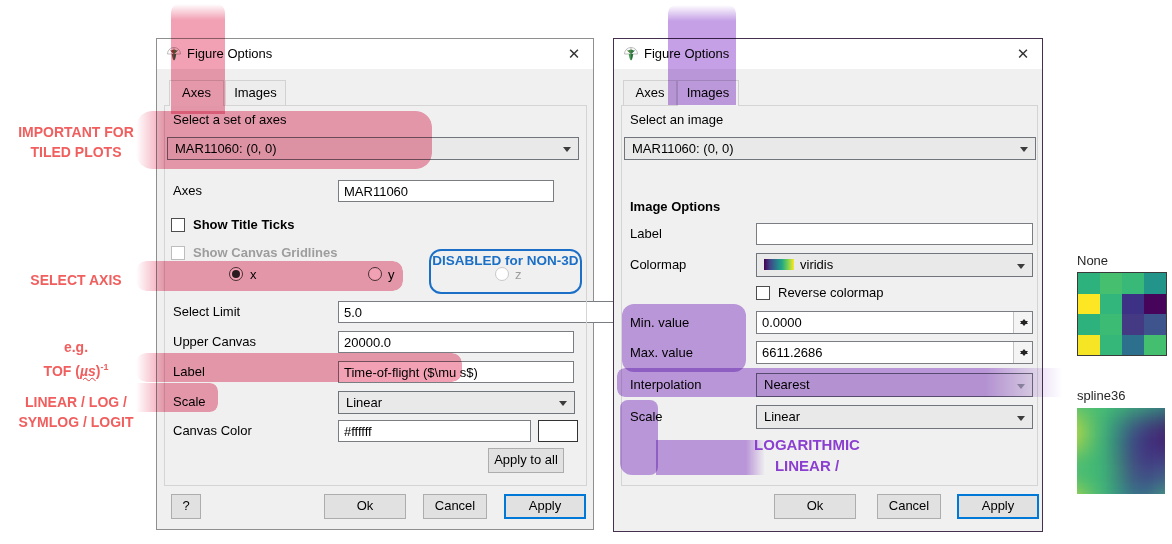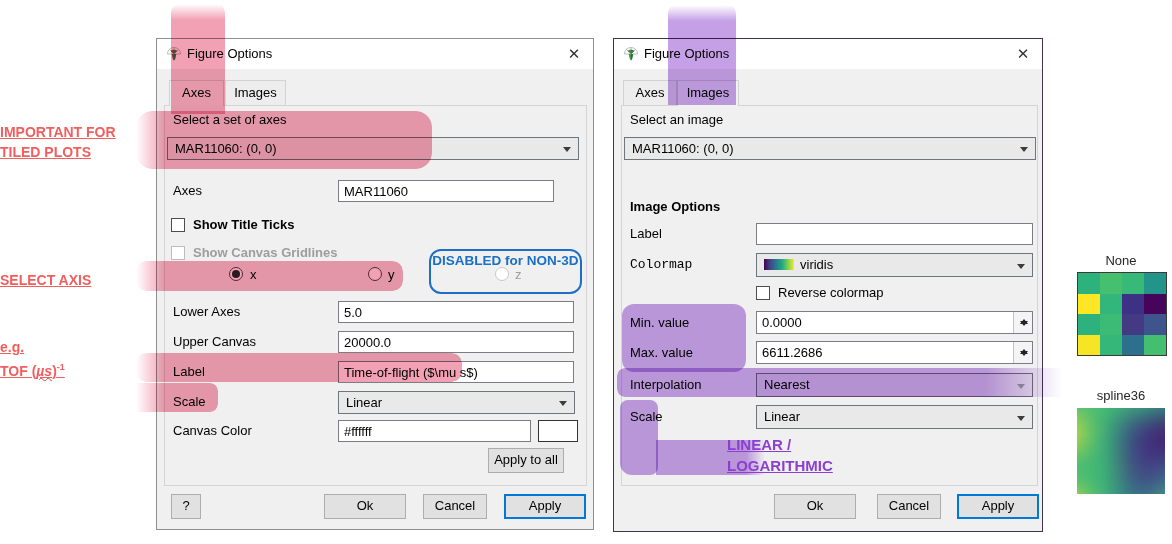--- a/index.html
+++ b/index.html
@@ -53,52 +53,56 @@
   .hl.pink{background:var(--pink_highlight);}
   .hl.purple{background:var(--purple_highlight);}
   .fade-left{-webkit-mask-image:linear-gradient(to right,transparent 0,#000 28px);
              mask-image:linear-gradient(to right,transparent 0,#000 28px);}
   .fade-top{-webkit-mask-image:linear-gradient(to bottom,transparent 0,#000 16px);
             mask-image:linear-gradient(to bottom,transparent 0,#000 16px);}
   .fade-right{-webkit-mask-image:linear-gradient(to right,#000 82%,transparent 99%);
               mask-image:linear-gradient(to right,#000 82%,transparent 99%);}
 
   
-  .note{position:absolute;font-weight:bold;text-align:left;z-index:45;text-decoration:underline;}
+  .note{position:absolute;font-weight:bold;text-align:center;z-index:45;}
   .note.red{color:var(--red_text);font-size:14px;line-height:20px;}
   .note.purple{color:var(--purple_text);font-size:15px;line-height:21px;}
   .blue-box{position:absolute;left:429px;top:249px;width:153px;height:45px;border:2px solid var(--blue_text);
             border-radius:12px;box-sizing:border-box;z-index:30;}
   .blue-box .cap{font-weight:bold;color:var(--blue_text);font-size:13.5px;text-align:center;margin-top:2px;}
   .wavy{font-style:italic;text-decoration:underline;text-decoration-style:wavy;
         text-decoration-color:#e04040;text-decoration-thickness:1px;}
   sup{font-size:9px;}
 
   
-  .pv-title{position:absolute;width:88px;text-align:center;color:#262626;font-size:13px;z-index:5;}
+  .pv-title{position:absolute;width:88px;color:#262626;font-size:13px;z-index:5;}
   .pv{position:absolute;width:88px;overflow:hidden;}
   .pv .grid{display:grid;width:100%;height:100%;grid-template-columns:repeat(4,1fr);grid-template-rows:repeat(4,1fr);}
   #pv-none{left:1077px;top:272px;height:82px;border:1px solid #3a3a3a;}
   #pv-spline{left:1077px;top:408px;height:86px;}
   #pv-spline .grid{filter:blur(9px);transform:scale(1.7);}
   .cmap-strip{display:inline-block;width:30px;height:11px;vertical-align:-1px;margin-right:6px;}
 </style>
 </head>
 <body>
 
 <div id="stage">
 
   <div class="note red" style="left:0;top:122px;width:152px;">
     <div>IMPORTANT FOR</div>
     <div>TILED PLOTS</div>
   </div>
   <div class="note red" style="left:0;top:270px;width:152px;">SELECT AXIS</div>
   <div class="note red" style="left:0;top:337px;width:152px;">
     <div>e.g.</div>
     <div><span>TOF (</span><span class="wavy">µs</span><span>)</span><sup>-1</sup></div>
+  </div>
+  <div class="note red" style="left:0;top:392px;width:152px;">
+    <div>LINEAR / LOG /</div>
+    <div>SYMLOG / LOGIT</div>
   </div>
 
   <div class="dlg left">
     <div class="tb">
       <svg class="icon-mpl" viewBox="0 0 16 16">
         <g stroke="#a0a0a0" stroke-width="0.7" fill="none">
           <path d="M1.5 8 A6.5 6.5 0 0 1 14.5 8"></path>
             <path d="M8 1.5 V8 M3.4 3.4 L8 8 M12.6 3.4 L8 8 M1.5 8 H14.5"></path>
         </g>
         <path d="M8 8 L4.5 4.9 A4.8 4.8 0 0 1 8 3.4 Z" fill="#8a4a3f"></path>
@@ -129,22 +133,22 @@
     <span class="chk dis" style="left:14px;top:207px;"></span>
     <div class="lbl bold dis" style="left:36px;top:206px;">Show Canvas Gridlines</div>
 
     <span class="radio sel" style="left:72px;top:228px;"></span>
     <div class="lbl" style="left:93px;top:228px;">x</div>
     <span class="radio" style="left:211px;top:228px;"></span>
     <div class="lbl" style="left:231px;top:228px;">y</div>
     <span class="radio dis" style="left:338px;top:228px;"></span>
     <div class="lbl dis" style="left:358px;top:228px;">z</div>
 
-    <div class="lbl" style="left:16px;top:265px;">Lower Axes</div>
-    <input class="inp" style="left: 181px; top: 262px; width: 236px;" value="5.0">
+    <div class="lbl" style="left:16px;top:265px;">Select Limit</div>
+    <input class="inp" style="left: 181px; top: 262px; width: 276px;" value="5.0">
 
     <div class="lbl" style="left:16px;top:295px;">Upper Canvas</div>
     <input class="inp" style="left: 181px; top: 292px; width: 236px;" value="20000.0">
 
     <div class="lbl" style="left:16px;top:325px;">Label</div>
     <input class="inp" style="left: 181px; top: 322px; width: 236px;" value="Time-of-flight ($\mu s$)">
 
     <div class="lbl" style="left:16px;top:355px;">Scale</div>
     <div class="combo" style="left:181px;top:352px;width:237px;">
       <span>Linear</span>
@@ -187,21 +191,21 @@
     <div class="combo" style="left:10px;top:98px;width:412px;">
       <span>MAR11060: (0, 0)</span>
       <span class="arr"></span>
     </div>
 
     <div class="lbl bold" style="left:16px;top:160px;">Image Options</div>
 
     <div class="lbl" style="left:16px;top:187px;">Label</div>
     <input class="inp" style="left: 142px; top: 184px; width: 277px;" value="">
 
-    <div class="lbl" style="left:16px;top:218px;font-family:Liberation Mono, monospace;">Colormap</div>
+    <div class="lbl" style="left:16px;top:218px;">Colormap</div>
     <div class="combo" style="left:142px;top:214px;width:277px;height:24px;line-height:22px;">
       <span class="cmap-strip" id="viridis-strip" style="background: linear-gradient(to right, rgb(68, 1, 84), rgb(65, 68, 135), rgb(42, 120, 142), rgb(34, 168, 132), rgb(122, 209, 81), rgb(253, 231, 37));"></span><span>viridis</span>
       <span class="arr" style="top:10px;"></span>
     </div>
 
     <span class="chk" style="left:142px;top:247px;"></span>
     <div class="lbl" style="left:164px;top:246px;">Reverse colormap</div>
 
     <div class="lbl" style="left:16px;top:276px;">Min. value</div>
     <div class="spin" style="left:142px;top:272px;width:277px;">
@@ -236,22 +240,22 @@
     <div class="btn" style="left:160px;top:455px;width:82px;">Ok</div>
     <div class="btn" style="left:263px;top:455px;width:64px;">Cancel</div>
     <div class="btn def" style="left:343px;top:455px;width:82px;">Apply</div>
   </div>
 
   <div class="blue-box">
     <div class="cap">DISABLED for NON-3D</div>
   </div>
 
   <div class="note purple" style="left:727px;top:434px;width:160px;">
+    <div>LOGARITHMIC</div>
     <div>LINEAR /</div>
-    <div>LOGARITHMIC</div>
   </div>
 
   <div class="hl pink fade-top" style="left:171px;top:4px;width:54px;height:110px;border-radius:8px 8px 0 0;"></div>
   <div class="hl pink fade-left" style="left:136px;top:111px;width:296px;height:58px;border-radius:16px;"></div>
   <div class="hl pink fade-left" style="left:136px;top:261px;width:267px;height:30px;border-radius:10px;"></div>
   <div class="hl pink fade-left" style="left:136px;top:353px;width:326px;height:29px;border-radius:10px;"></div>
   <div class="hl pink fade-left" style="left:136px;top:383px;width:82px;height:29px;border-radius:0 8px 8px 0;"></div>
 
   <div class="hl purple fade-top" style="left:668px;top:5px;width:68px;height:100px;border-radius:8px 8px 0 0;"></div>
   <div class="hl purple" style="left:622px;top:304px;width:124px;height:68px;border-radius:12px;"></div>

